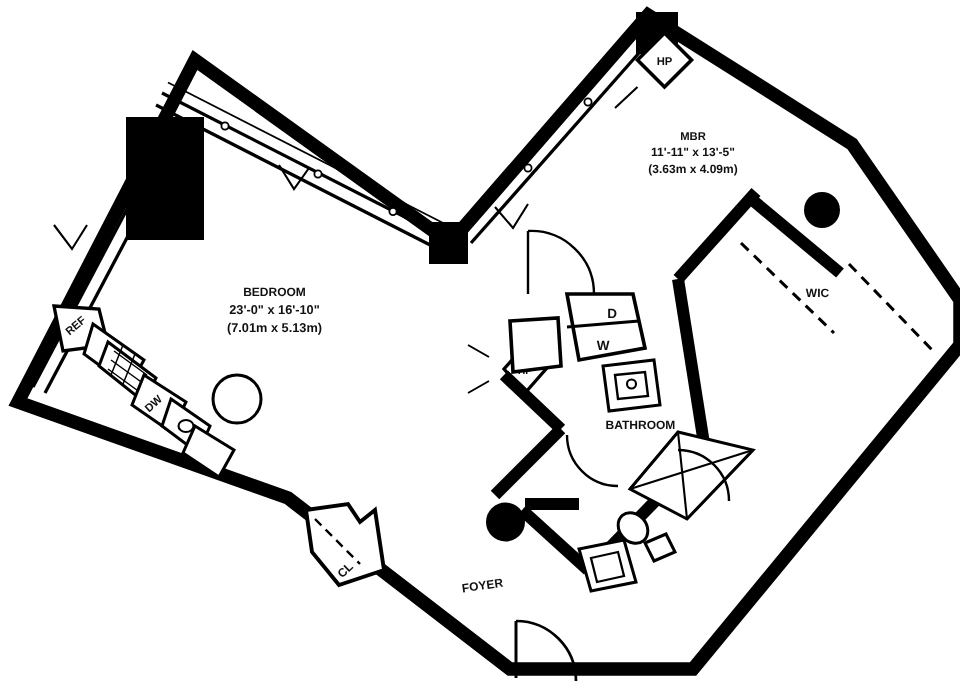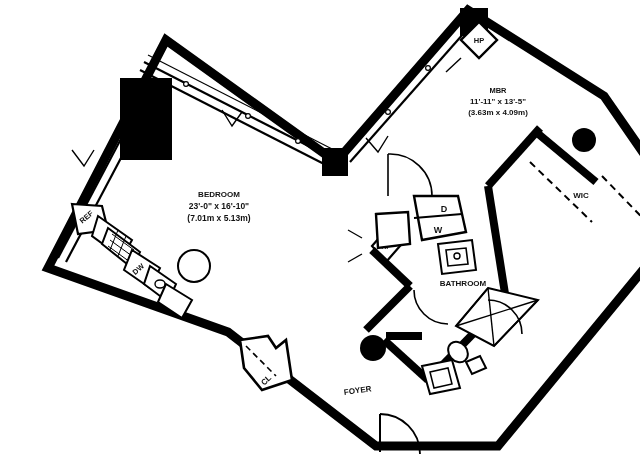--- a/index.html
+++ b/index.html
@@ -1,18 +1,18 @@
 <!DOCTYPE html>
 <html><head>
 <meta charset="utf-8">
 <style>
   html,body{margin:0;padding:0;background:#ffffff;}
   body{width:640px;height:456px;overflow:hidden;
        font-family:"Liberation Sans", sans-serif;}
-  #plan{position:relative;width:516px;height:456px;background:#5eead4;margin-left:36px;}
+  #plan{position:relative;width:516px;height:456px;background:#5eead4;}
   svg{display:block;}
   .lbl{font-family:"Liberation Sans", sans-serif;font-weight:bold;fill:#111;}
 </style>
 </head>
 <body>
 
 <div id="plan">
 <svg width="640" height="456" viewBox="0 0 640 456">
 
   <rect x="0" y="0" width="640" height="456" fill="#ffffff"></rect>

